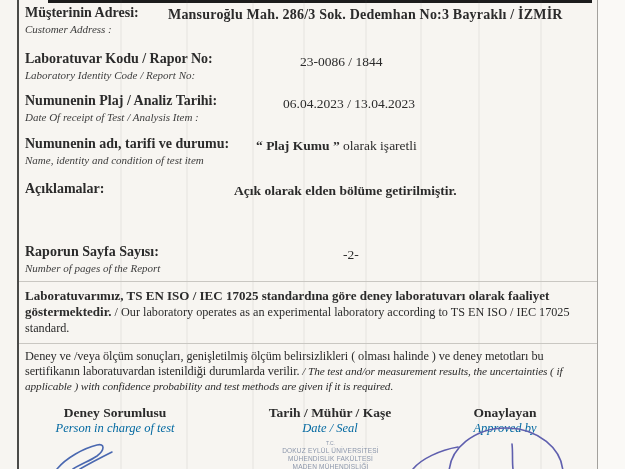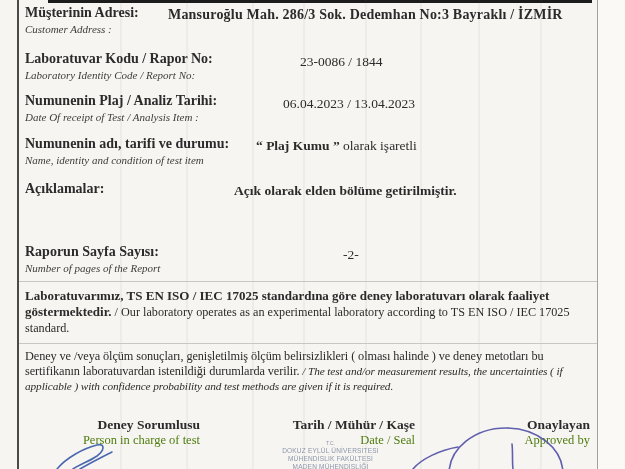--- a/index.html
+++ b/index.html
@@ -37,24 +37,24 @@
   .hr1{top:281px}.hr2{top:343px}
 
   .para{position:absolute;left:25px;margin:0;}
   .p1{top:288px;width:558px;font-size:13px;line-height:1.22;}
   .p1 .b{font-weight:bold;}
   .p1 .r{font-size:12.2px;}
   .p2{top:349px;width:572px;font-size:12.3px;line-height:1.22;letter-spacing:-0.1px;}
   .p2 .i{font-style:italic;font-size:11.3px;}
 
   
-  .sigcol{position:absolute;top:418px;width:170px;text-align:right;}
+  .sigcol{position:absolute;top:406px;width:170px;text-align:center;}
   .c1{left:30px}.c2{left:245px}.c3{left:420px}
   .sig-title{font-weight:bold;font-size:13.5px;line-height:1.1;}
-  .sig-sub{font-size:12.5px;line-height:1.2;color:#4d7c0f;}
+  .sig-sub{font-style:italic;font-size:12.5px;line-height:1.2;color:#0369a1;}
 
   .stamp{
     position:absolute;left:253px;top:441px;width:155px;text-align:center;
     font-family:"Liberation Sans","DejaVu Sans",sans-serif;
     color:#8b96ab;line-height:1.0;
   }
   .stamp .tc{font-size:5px;}
   .stamp .ln{font-size:6.5px;margin-top:1.5px;letter-spacing:0.2px;white-space:nowrap;}
 
   .sig-svg{position:absolute;left:0;top:0;pointer-events:none;}

